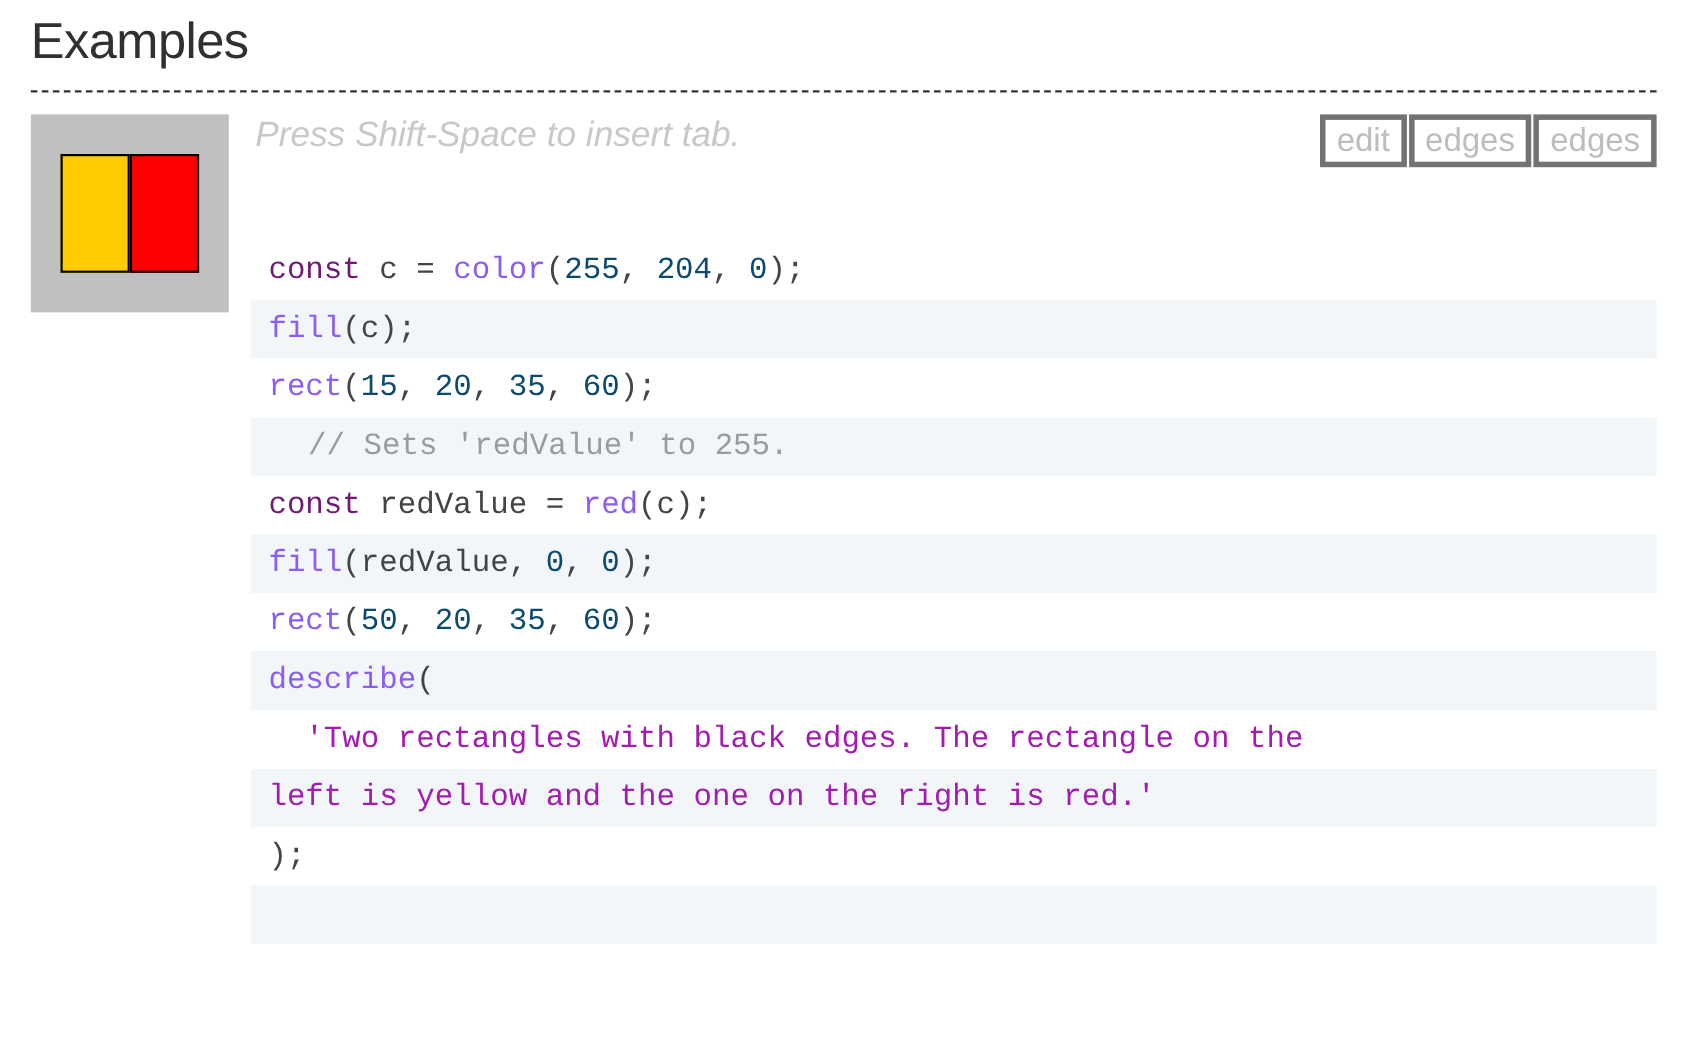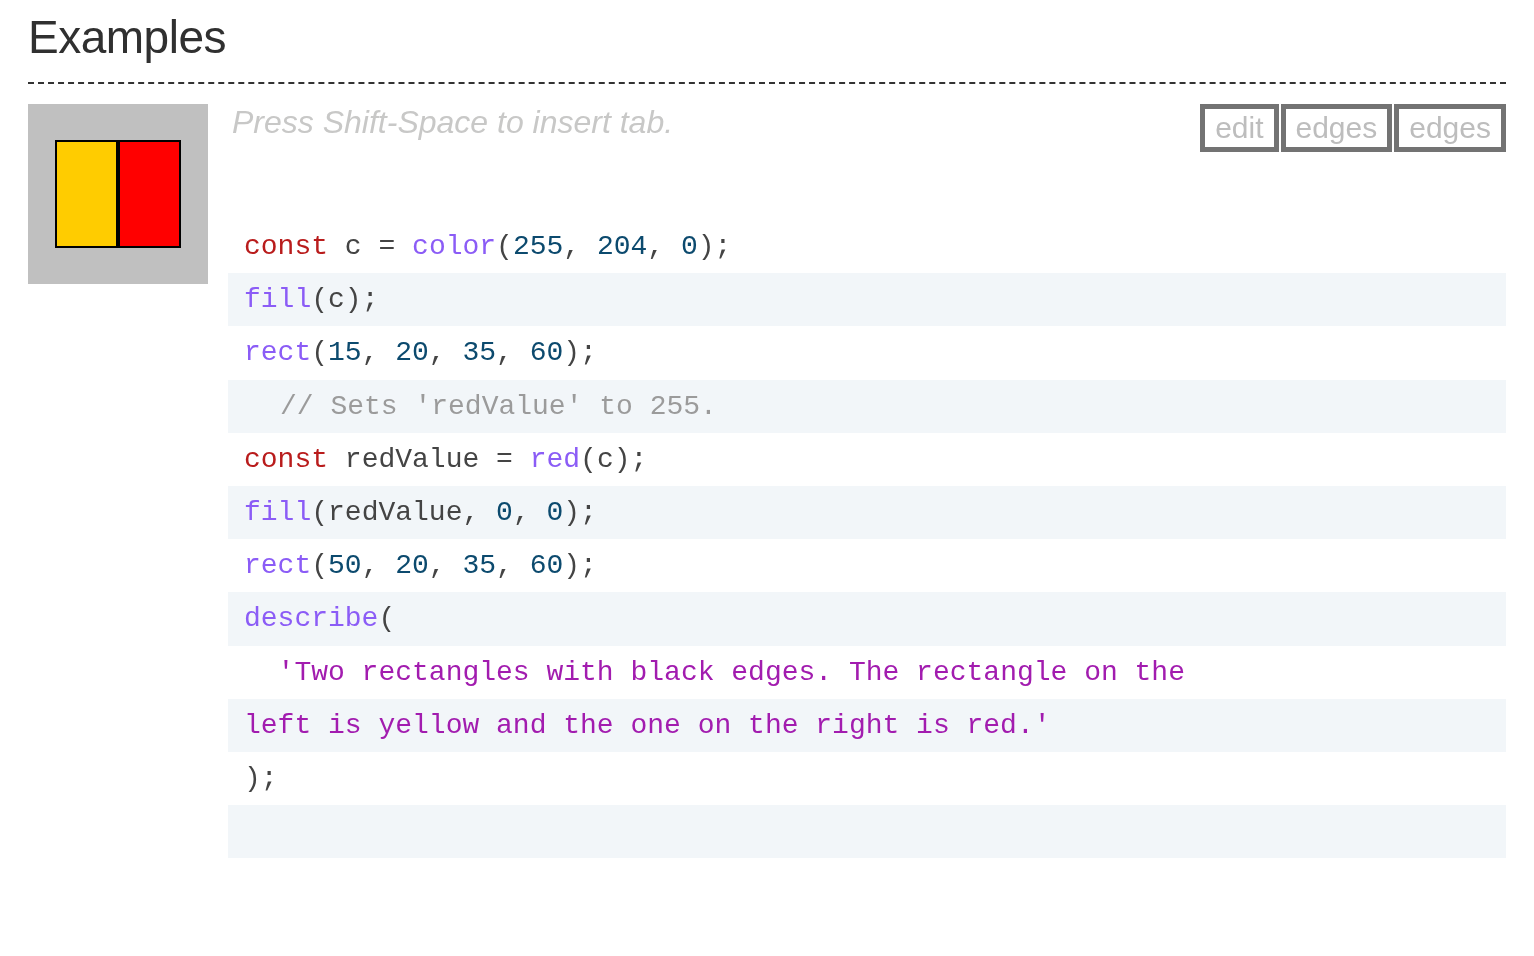--- a/index.html
+++ b/index.html
@@ -79,21 +79,21 @@
     white-space: pre-wrap;
     word-wrap: break-word;
     padding-top: 60px;
   }
   .code-line {
     padding: 0 16px;
   }
   .code-line.stripe {
     background: #f2f6f9;
   }
-  .tok-keyword { color: #b91c1c; }
+  .tok-keyword { color: #701a75; }
   .tok-ident   { color: #444; }
   .tok-op      { color: #444; }
   .tok-func    { color: #8b5cf6; }
   .tok-punct   { color: #444; }
   .tok-num     { color: #0c4a6e; }
   .tok-comment { color: #9b9b9b; margin-left: 36px; }
   .tok-string  { color: #a21caf; }
 </style>
 </head>
 <body>

